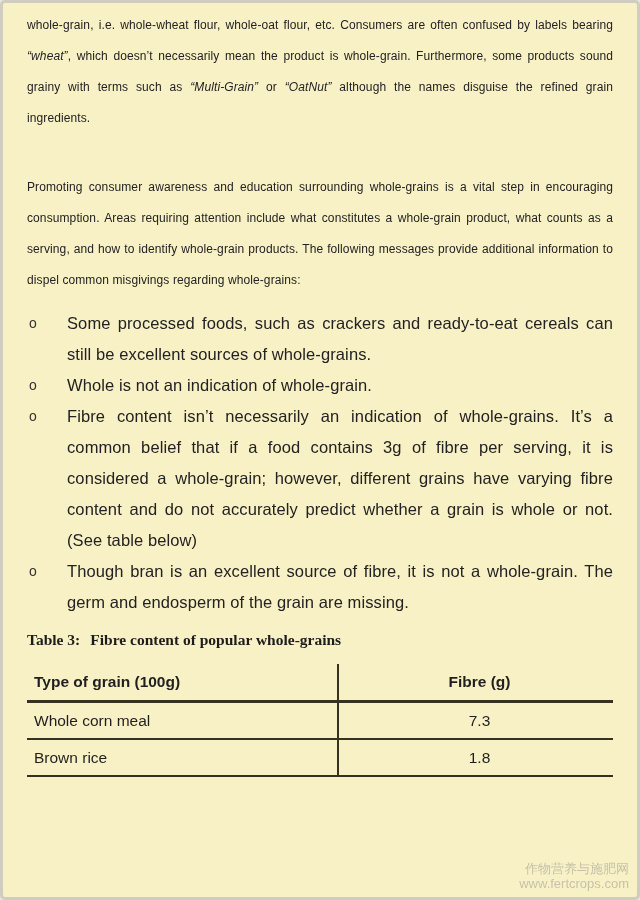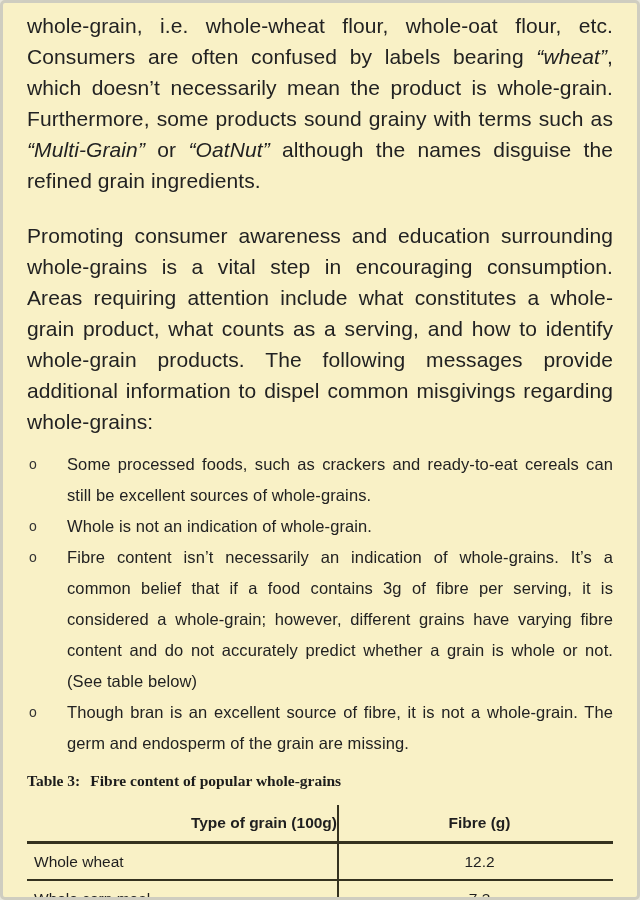--- a/index.html
+++ b/index.html
@@ -14,27 +14,27 @@
     width: 640px; height: 900px;
     background: #f9f1c6;
     border: 3px solid #cfcdc0;
     border-radius: 5px;
     padding: 7px 24px 0 24px;
     overflow: hidden;
     color: #1f1f1f;
   }
   .para {
     margin: 0;
-    font-size: 21px;
+    font-size: 12px;
     line-height: 31px;
     text-align: justify;
     letter-spacing: 0.1px;
     color: #222;
   }
-  .para + .para { margin-top: 24px; }
+  .para + .para { margin-top: 38px; }
   .para em { font-style: italic; }
   ul.bullets {
     list-style: none;
     margin: 12px 0 0 0;
     padding: 0;
   }
   ul.bullets li {
     display: flex;
     font-size: 16.5px;
     line-height: 31px;
@@ -69,21 +69,21 @@
   }
   table.fibre-table th, table.fibre-table td {
     font-size: 15.5px;
     color: #1f1f1f;
     padding: 0 0 0 7px;
     vertical-align: middle;
   }
   table.fibre-table th {
     font-weight: bold;
     height: 36px;
-    text-align: right;
+    text-align: left;
     border-bottom: 3px solid #35321f;
   }
   table.fibre-table th.col-fibre,
   table.fibre-table td.col-fibre {
     text-align: center;
     border-left: 2px solid #35321f;
   }
   table.fibre-table td {
     height: 35px;
     border-bottom: 2px solid #35321f;
@@ -135,28 +135,28 @@
 
   <table class="fibre-table">
     <thead>
       <tr>
         <th class="col-grain">Type of grain (100g)</th>
         <th class="col-fibre">Fibre (g)</th>
       </tr>
     </thead>
     <tbody>
       <tr>
-        <td class="col-grain">Whole wheat</td>
-        <td class="col-fibre">12.2</td>
-      </tr>
-      <tr>
         <td class="col-grain">Whole corn meal</td>
         <td class="col-fibre">7.3</td>
       </tr>
       <tr>
         <td class="col-grain">Brown rice</td>
         <td class="col-fibre">1.8</td>
       </tr>
     </tbody>
   </table>
 
+  <div class="watermark">
+    <div>作物营养与施肥网</div>
+    <div>www.fertcrops.com</div>
+  </div>
 
 </div>
 
 </body></html>

